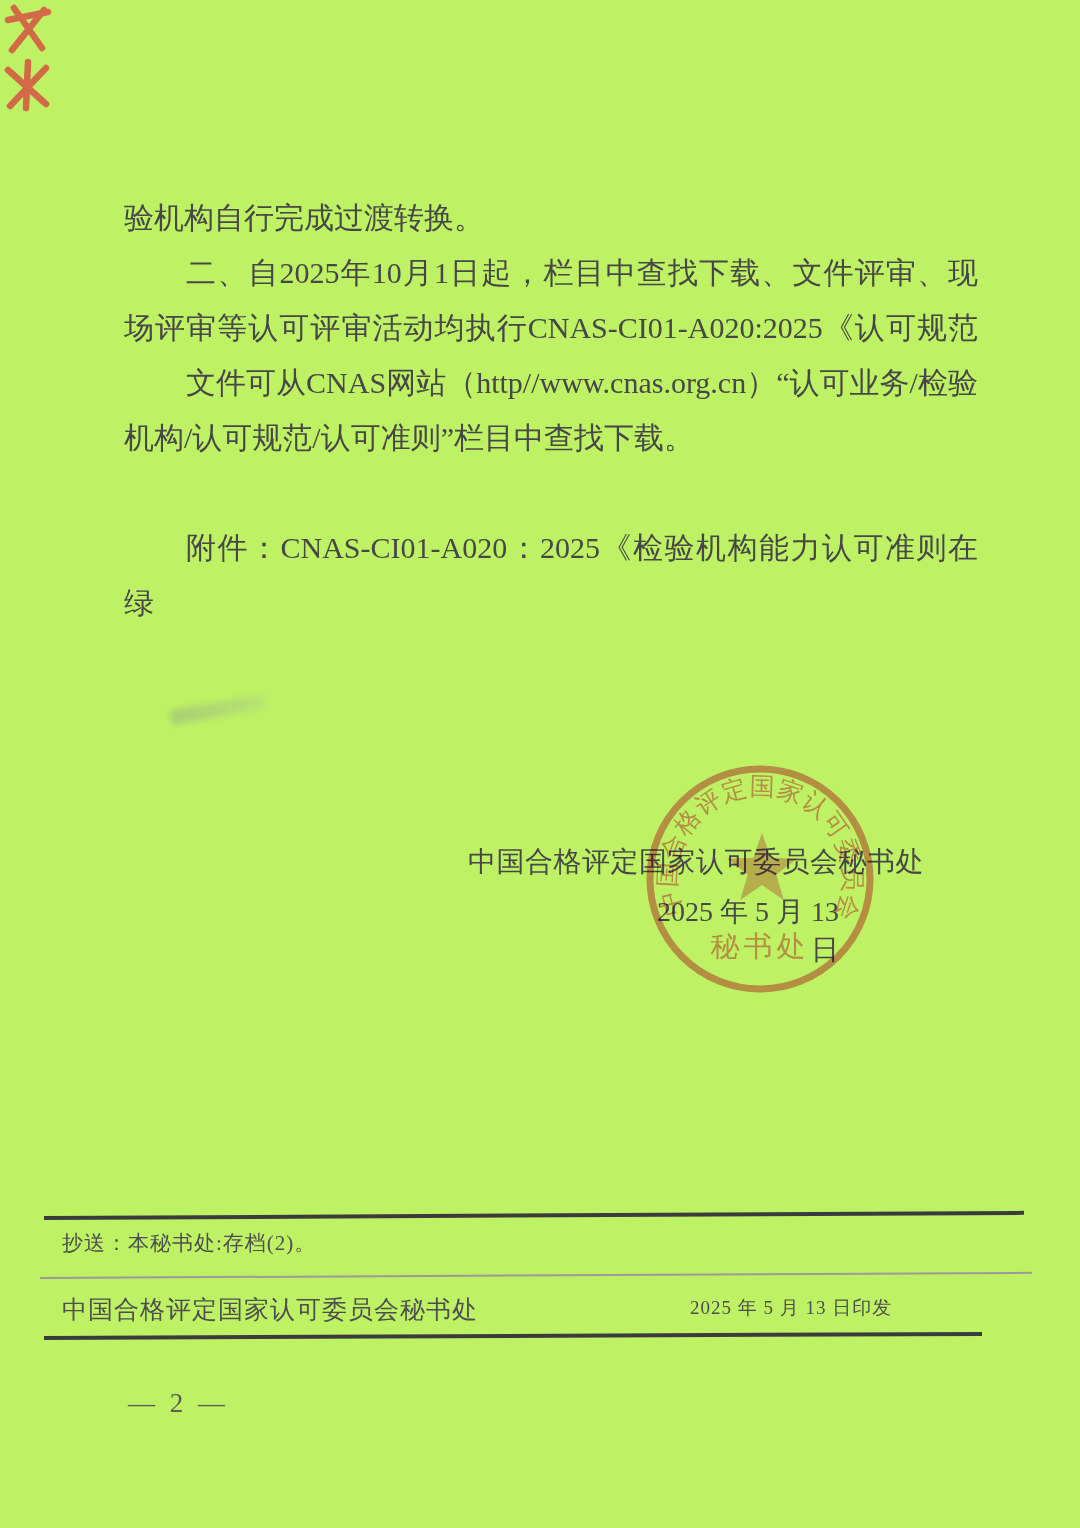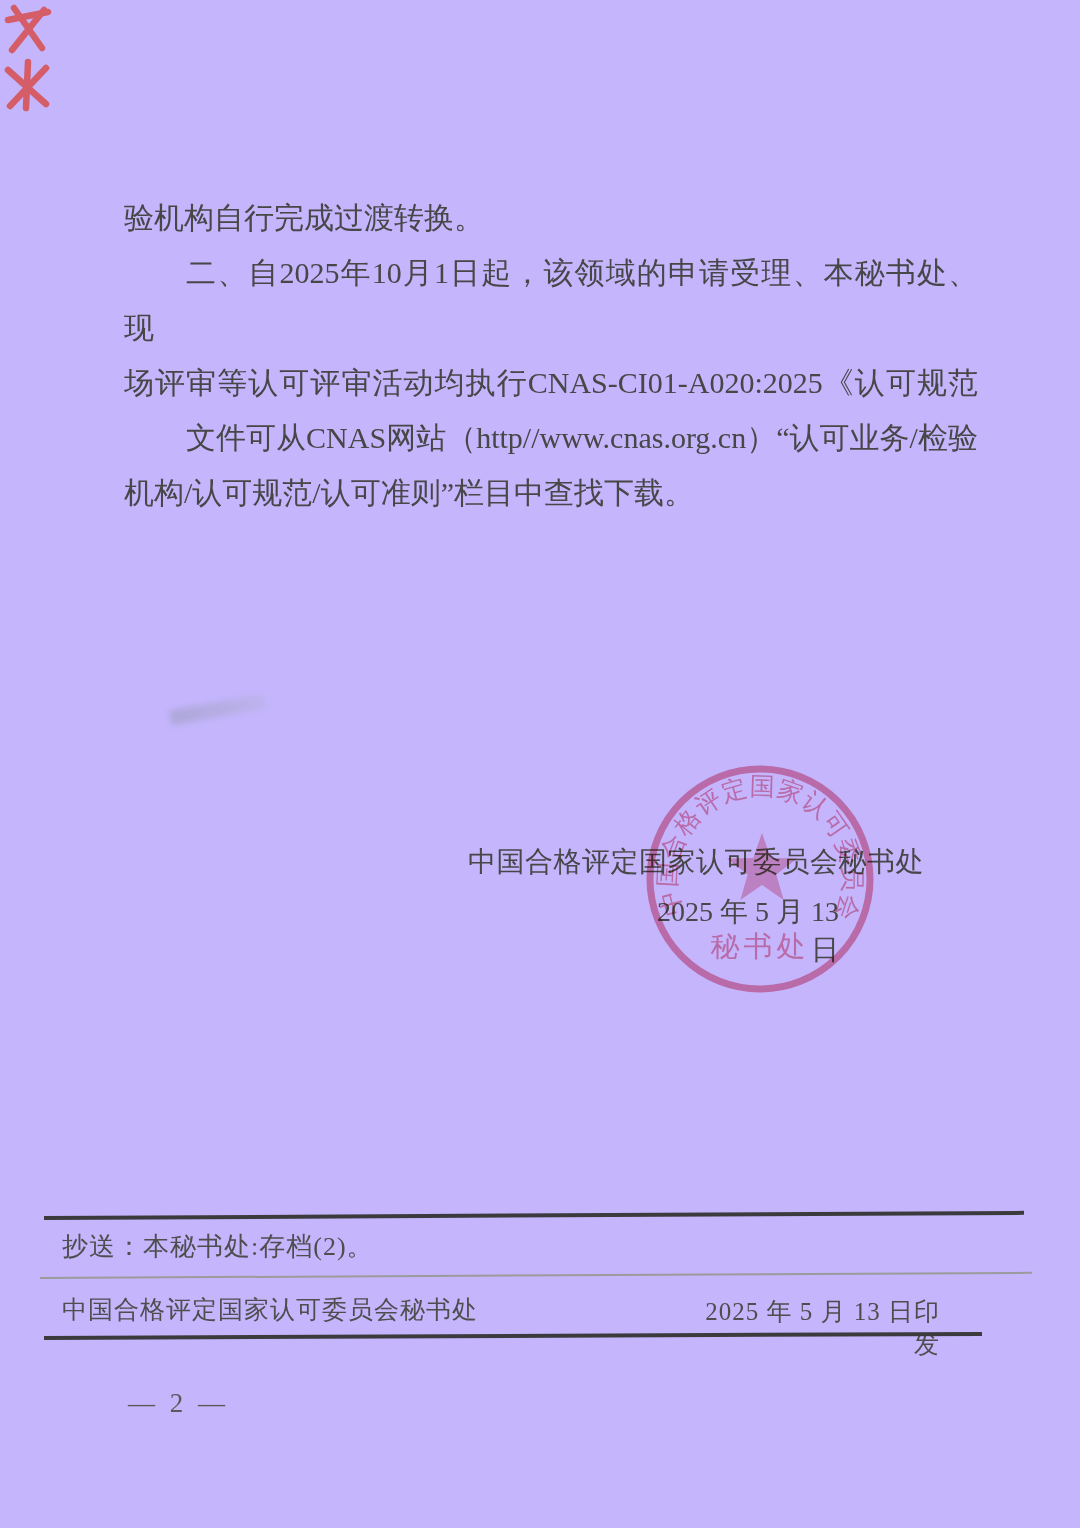--- a/index.html
+++ b/index.html
@@ -1,18 +1,18 @@
 <!DOCTYPE html>
 <html><head>
 <meta charset="utf-8">
 <style>
   html,body { margin:0; padding:0; background:#e8e8e8; }
   .page {
     position:relative; width:1080px; height:1528px; margin:0 auto;
-    background:#c4b5fd; overflow:hidden;
+    background:#bef264; overflow:hidden;
     font-family:"Liberation Serif","DejaVu Serif",serif;
     color:#474747;
   }
   
   .bodytext { position:absolute; left:124px; top:190px; width:854px;
               font-size:30px; line-height:55px; }
   .para { margin:0; }
   .para.att { margin-top:55px; }
   .line { text-align:justify; text-justify:inter-character; white-space:nowrap; }
   .line.just { text-align-last:justify; white-space:normal; }
@@ -26,24 +26,24 @@
   
   .red-marks { position:absolute; left:4px; top:4px; width:50px; height:110px; opacity:0.78; }
   .smudge { position:absolute; left:170px; top:702px; width:96px; height:15px;
             background:linear-gradient(90deg, rgba(130,140,145,0.35), rgba(160,170,175,0.18));
             transform:rotate(-10deg); filter:blur(3px); }
   
   .rule { position:absolute; transform-origin:left center; }
   .rule-thick-top    { left:44px;  top:1216px; width:980px; height:4px; background:#3b3b3d; transform:rotate(-0.3deg); }
   .rule-thin         { left:40px;  top:1277px; width:992px; height:2px; background:#9b9b9b; transform:rotate(-0.3deg); }
   .rule-thick-bottom { left:44px;  top:1336px; width:938px; height:4px; background:#3b3b3d; transform:rotate(-0.25deg); }
-  .cc-line   { position:absolute; left:62px;  top:1229px; font-size:26px; color:#4e4e4e; letter-spacing:1px; }
+  .cc-line   { position:absolute; left:62px;  top:1229px; font-size:21px; color:#4e4e4e; letter-spacing:1px; }
   .issuer    { position:absolute; left:62px;  top:1293px; font-size:25px; color:#4e4e4e; letter-spacing:1px; }
-  .printdate { position:absolute; left:690px; top:1295px; width:250px; text-align:right;
-               font-size:25px; color:#4e4e4e; letter-spacing:1px; }
+  .printdate { position:absolute; left:690px; top:1295px; width:250px; text-align:left;
+               font-size:19px; color:#4e4e4e; letter-spacing:1px; }
   .pagenum   { position:absolute; left:128px; top:1388px; font-size:27px; color:#5a5a5a; letter-spacing:4px; }
 </style>
 </head>
 <body>
 
 <div class="page">
 
   <svg class="red-marks" viewBox="0 0 50 110">
     <g stroke="#d9453f" stroke-width="6.5" stroke-linecap="round" fill="none">
       <path d="M4,16 L44,8"></path>
@@ -55,28 +55,29 @@
     </g>
   </svg>
 
   <div class="smudge"></div>
 
   <div class="bodytext">
     <div class="para">
       <div class="line">验机构自行完成过渡转换。</div>
     </div>
     <div class="para">
-      <div class="line just first">二、自2025年10月1日起，该领域的申请受理、本秘书处、现</div>
+      <div class="line just first">二、自2025年10月1日起，栏目中查找下载、文件评审、现</div>
       <div class="line just">场评审等认可评审活动均执行CNAS-CI01-A020:2025《认可规范</div>
     </div>
     <div class="para">
       <div class="line just first">文件可从CNAS网站（http//www.cnas.org.cn）“认可业务/检验</div>
       <div class="line">机构/认可规范/认可准则”栏目中查找下载。</div>
     </div>
     <div class="para att">
+      <div class="line just first">附件：CNAS-CI01-A020：2025《检验机构能力认可准则在绿</div>
     </div>
   </div>
 
   <div class="sig-org">中国合格评定国家认可委员会秘书处</div>
   <div class="sig-date">2025 年 5 月 13 日</div>
 
   <svg class="seal" viewBox="0 0 230 230">
     <defs>
       <path id="arcT" d="M 38.9 150.5 A 84 84 0 1 1 191.1 150.5" fill="none"></path>
     </defs>

